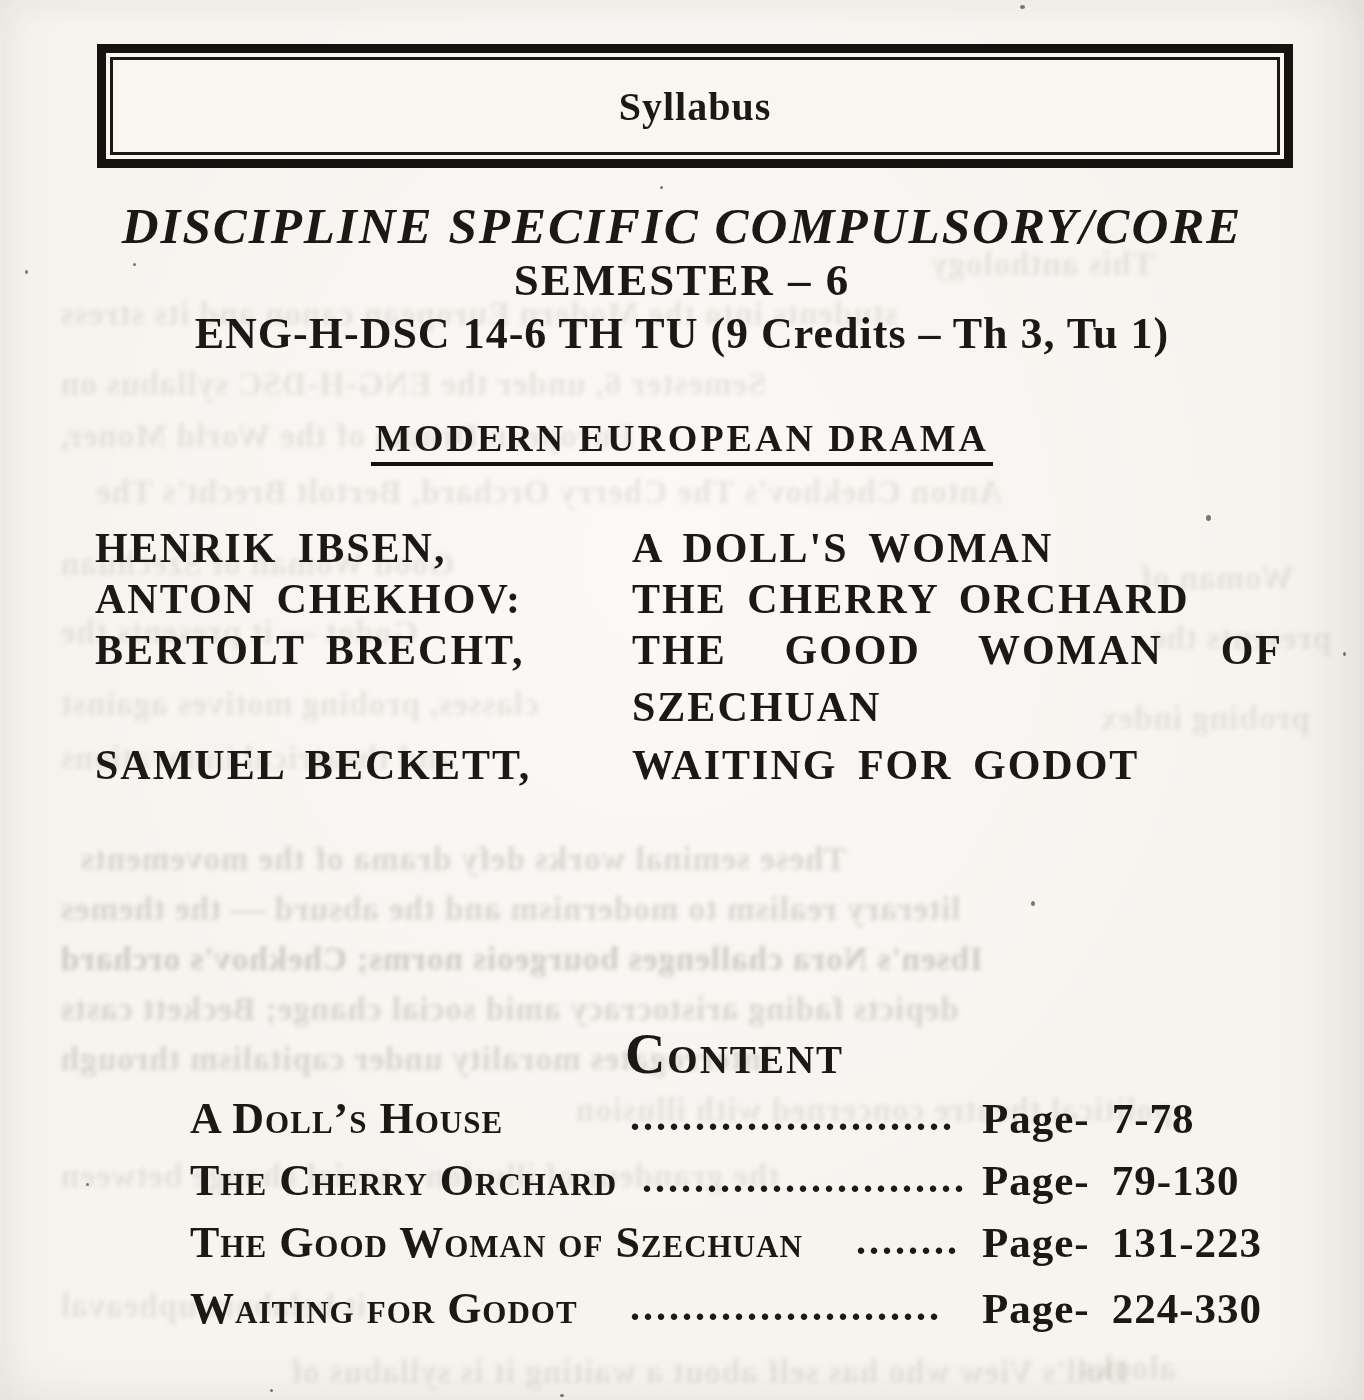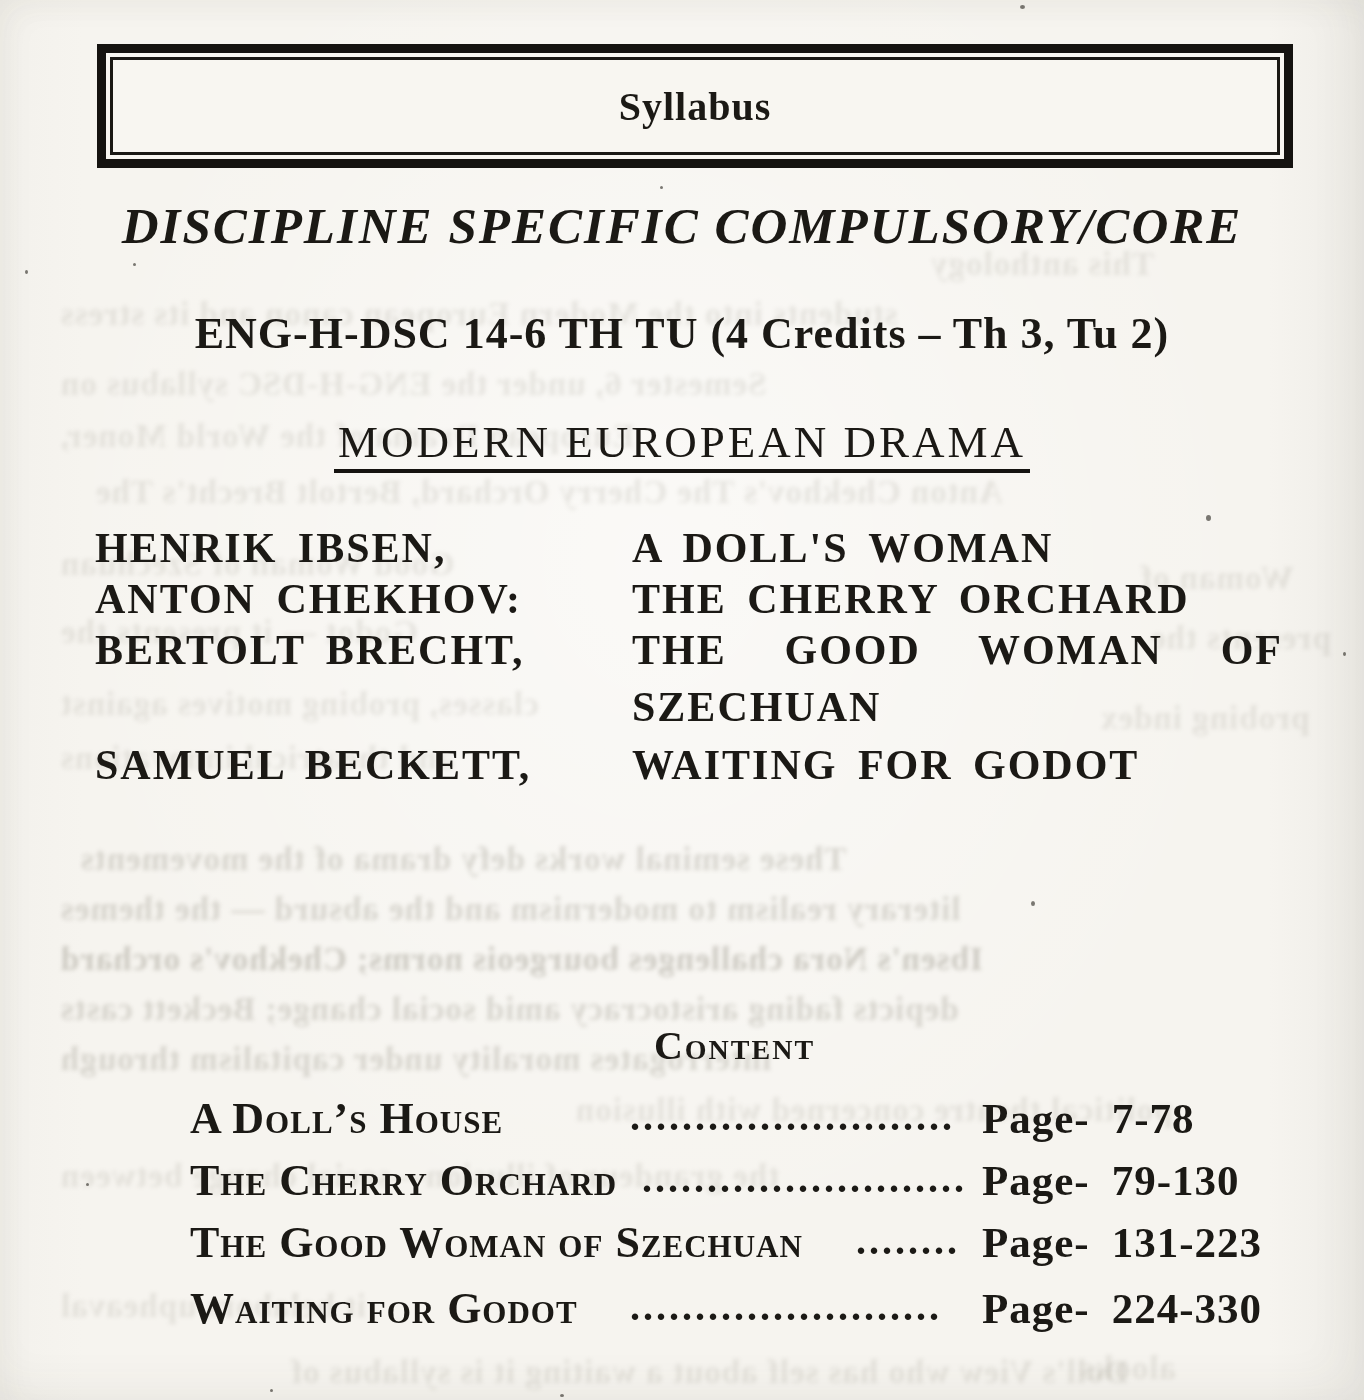--- a/index.html
+++ b/index.html
@@ -26,35 +26,35 @@
   }
   .syl-title{font-size:40px;font-weight:bold;letter-spacing:1px;}
   
   .hdr{position:absolute;left:0;width:100%;text-align:center;font-weight:bold;line-height:1.1;white-space:nowrap;}
   .hdr1{top:198px;font-size:51px;letter-spacing:2px;font-style:italic;}
   .hdr2{top:256px;font-size:45px;letter-spacing:2px;}
   .hdr3{top:310px;font-size:44px;letter-spacing:1px;}
   
   .course-wrap{position:absolute;left:0;top:419px;width:100%;text-align:center;}
   .course-title{
-    display:inline-block;font-size:45px;font-weight:normal;letter-spacing:3px;
+    display:inline-block;font-size:38px;font-weight:bold;letter-spacing:3px;
     border-bottom:4px solid #151310;padding:0 4px 3px 4px;line-height:1.05;
   }
   
   .rl-author,.rl-work{
     position:absolute;font-size:42px;font-weight:bold;letter-spacing:2px;
     word-spacing:8px;line-height:1.0;white-space:nowrap;
   }
   .rl-author{left:95px;}
   .rl-work{left:632px;}
   .rl-justify{width:651px;white-space:normal;text-align:justify;text-align-last:justify;}
   
   .content-h{
     position:absolute;left:105px;top:1026px;width:1259px;text-align:center;
-    font-size:40px;font-weight:bold;font-variant-caps:small-caps;font-variant:small-caps;
+    font-size:56px;font-weight:bold;font-variant-caps:small-caps;font-variant:small-caps;
     letter-spacing:2px;line-height:1.0;
   }
   .toc-row{position:absolute;left:150px;width:1140px;height:54px;line-height:54px;}
   .toc-title{
     position:absolute;left:0;top:0;font-size:44px;font-weight:bold;
     font-variant-caps:small-caps;font-variant:small-caps;letter-spacing:1px;white-space:nowrap;line-height:54px;margin-left:40px;
   }
   .toc-dots{
     position:absolute;top:-2px;font-size:40px;font-weight:bold;letter-spacing:3px;
     white-space:nowrap;overflow:hidden;line-height:54px;
@@ -103,21 +103,22 @@
   <span class="ghost light" style="left:1100px;top:702px;">probing index</span>
   <span class="ghost light" style="left:1080px;top:1352px;">alooks</span>
 
   <div class="syl-box">
     <div class="syl-box-inner">
       <span class="syl-title">Syllabus</span>
     </div>
   </div>
 
   <div class="hdr hdr1">DISCIPLINE SPECIFIC COMPULSORY/CORE</div>
-  <div class="hdr hdr3">ENG-H-DSC 14-6 TH TU (4 Credits – Th 3, Tu 2)</div>
+  <div class="hdr hdr2">SEMESTER – 6</div>
+  <div class="hdr hdr3">ENG-H-DSC 14-6 TH TU (9 Credits – Th 3, Tu 1)</div>
 
   <div class="course-wrap">
     <span class="course-title">MODERN EUROPEAN DRAMA</span>
   </div>
 
   <div>
     <div class="rl-author" style="top:527px;">HENRIK IBSEN,</div>
     <div class="rl-work" style="top:527px;">A DOLL'S WOMAN</div>
 
     <div class="rl-author" style="top:578px;">ANTON CHEKHOV:</div>

